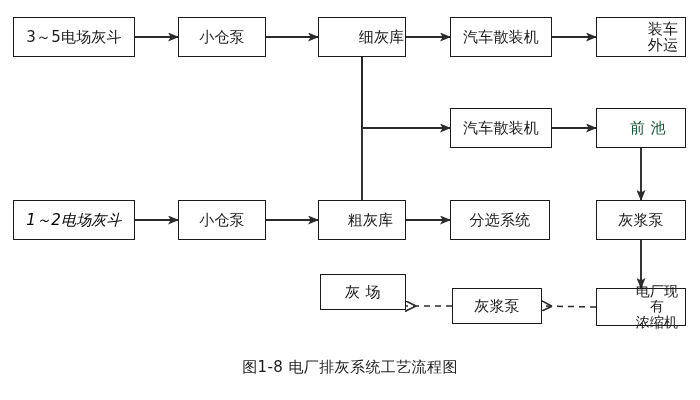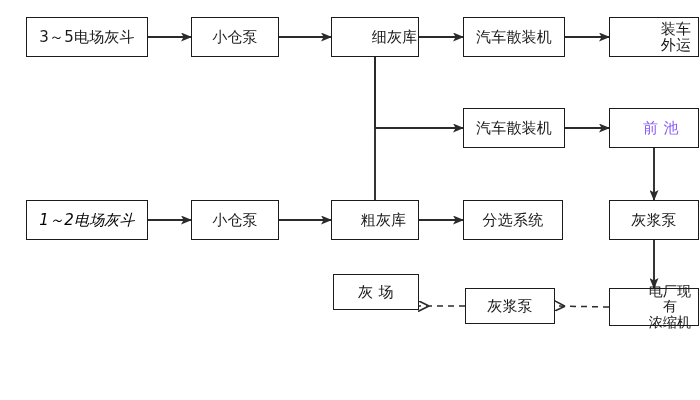--- a/index.html
+++ b/index.html
@@ -12,21 +12,20 @@
     height: 400px;
     font-family: "DejaVu Sans", "Liberation Sans", sans-serif;
     color: #1a1a1a;
     overflow: hidden;
   }
   #diagram {
     position: relative;
     width: 564px;
     height: 400px;
     background: #ffffff;
-    margin-left: 13px;
   }
   #edge-layer {
     position: absolute;
     left: 0;
     top: 0;
     width: 700px;
     height: 400px;
     pointer-events: none;
   }
   .node {
@@ -91,24 +90,25 @@
       <path d="M596,307 L542,306" fill="none" stroke="#2b2b2b" stroke-width="1.5" stroke-dasharray="6,5" marker-end="url(#arrow-open)"></path>
       <path d="M452,306 L406,306" fill="none" stroke="#2b2b2b" stroke-width="1.5" stroke-dasharray="6,5" marker-end="url(#arrow-open)"></path>
     </svg>
   <div id="node-layer">
       <div class="node" style="left: 13px; top: 17px; width: 122px; height: 40px; border-color: rgb(27, 27, 27); color: rgb(26, 26, 26);">3～5电场灰斗</div>
       <div class="node" style="left: 178px; top: 17px; width: 88px; height: 40px; border-color: rgb(27, 27, 27); color: rgb(26, 26, 26);">小仓泵</div>
       <div class="node" style="left: 318px; top: 17px; width: 88px; height: 40px; border-color: rgb(27, 27, 27); color: rgb(26, 26, 26); padding-left: 39px;">细灰库</div>
       <div class="node" style="left: 450px; top: 17px; width: 102px; height: 40px; border-color: rgb(27, 27, 27); color: rgb(26, 26, 26);">汽车散装机</div>
       <div class="node" style="left: 596px; top: 17px; width: 90px; height: 40px; border-color: rgb(27, 27, 27); color: rgb(26, 26, 26); padding-left: 44px;">装车外运</div>
       <div class="node" style="left: 450px; top: 108px; width: 102px; height: 40px; border-color: rgb(27, 27, 27); color: rgb(26, 26, 26);">汽车散装机</div>
-      <div class="node spaced" style="left: 596px; top: 108px; width: 90px; height: 40px; border-color: rgb(27, 27, 27); color: #8b5cf6; padding-left: 14px;">前  池</div>
+      <div class="node spaced" style="left: 596px; top: 108px; width: 90px; height: 40px; border-color: rgb(27, 27, 27); color: #14532d; padding-left: 14px;">前  池</div>
       <div class="node" style="left: 13px; top: 200px; width: 122px; height: 40px; border-color: rgb(27, 27, 27); color: #000000; font-style: italic;">1～2电场灰斗</div>
       <div class="node" style="left: 178px; top: 200px; width: 88px; height: 40px; border-color: rgb(27, 27, 27); color: rgb(26, 26, 26);">小仓泵</div>
       <div class="node" style="left: 318px; top: 200px; width: 88px; height: 40px; border-color: rgb(27, 27, 27); color: rgb(26, 26, 26); padding-left: 17px;">粗灰库</div>
       <div class="node" style="left: 450px; top: 200px; width: 100px; height: 40px; border-color: rgb(27, 27, 27); color: rgb(26, 26, 26);">分选系统</div>
       <div class="node" style="left: 596px; top: 200px; width: 90px; height: 40px; border-color: rgb(27, 27, 27); color: rgb(26, 26, 26);">灰浆泵</div>
       <div class="node spaced" style="left: 320px; top: 274px; width: 86px; height: 36px; border-color: rgb(27, 27, 27); color: rgb(26, 26, 26);">灰  场</div>
       <div class="node" style="left: 452px; top: 288px; width: 90px; height: 36px; border-color: rgb(27, 27, 27); color: rgb(26, 26, 26);">灰浆泵</div>
       <div class="node two-line" style="left: 596px; top: 288px; width: 90px; height: 38px; border-color: rgb(27, 27, 27); color: rgb(26, 26, 26); padding-left: 32px;">电厂现有
 浓缩机</div>
     </div>
+  <div class="caption">图1-8    电厂排灰系统工艺流程图</div>
 </div>
 
 </body></html>

